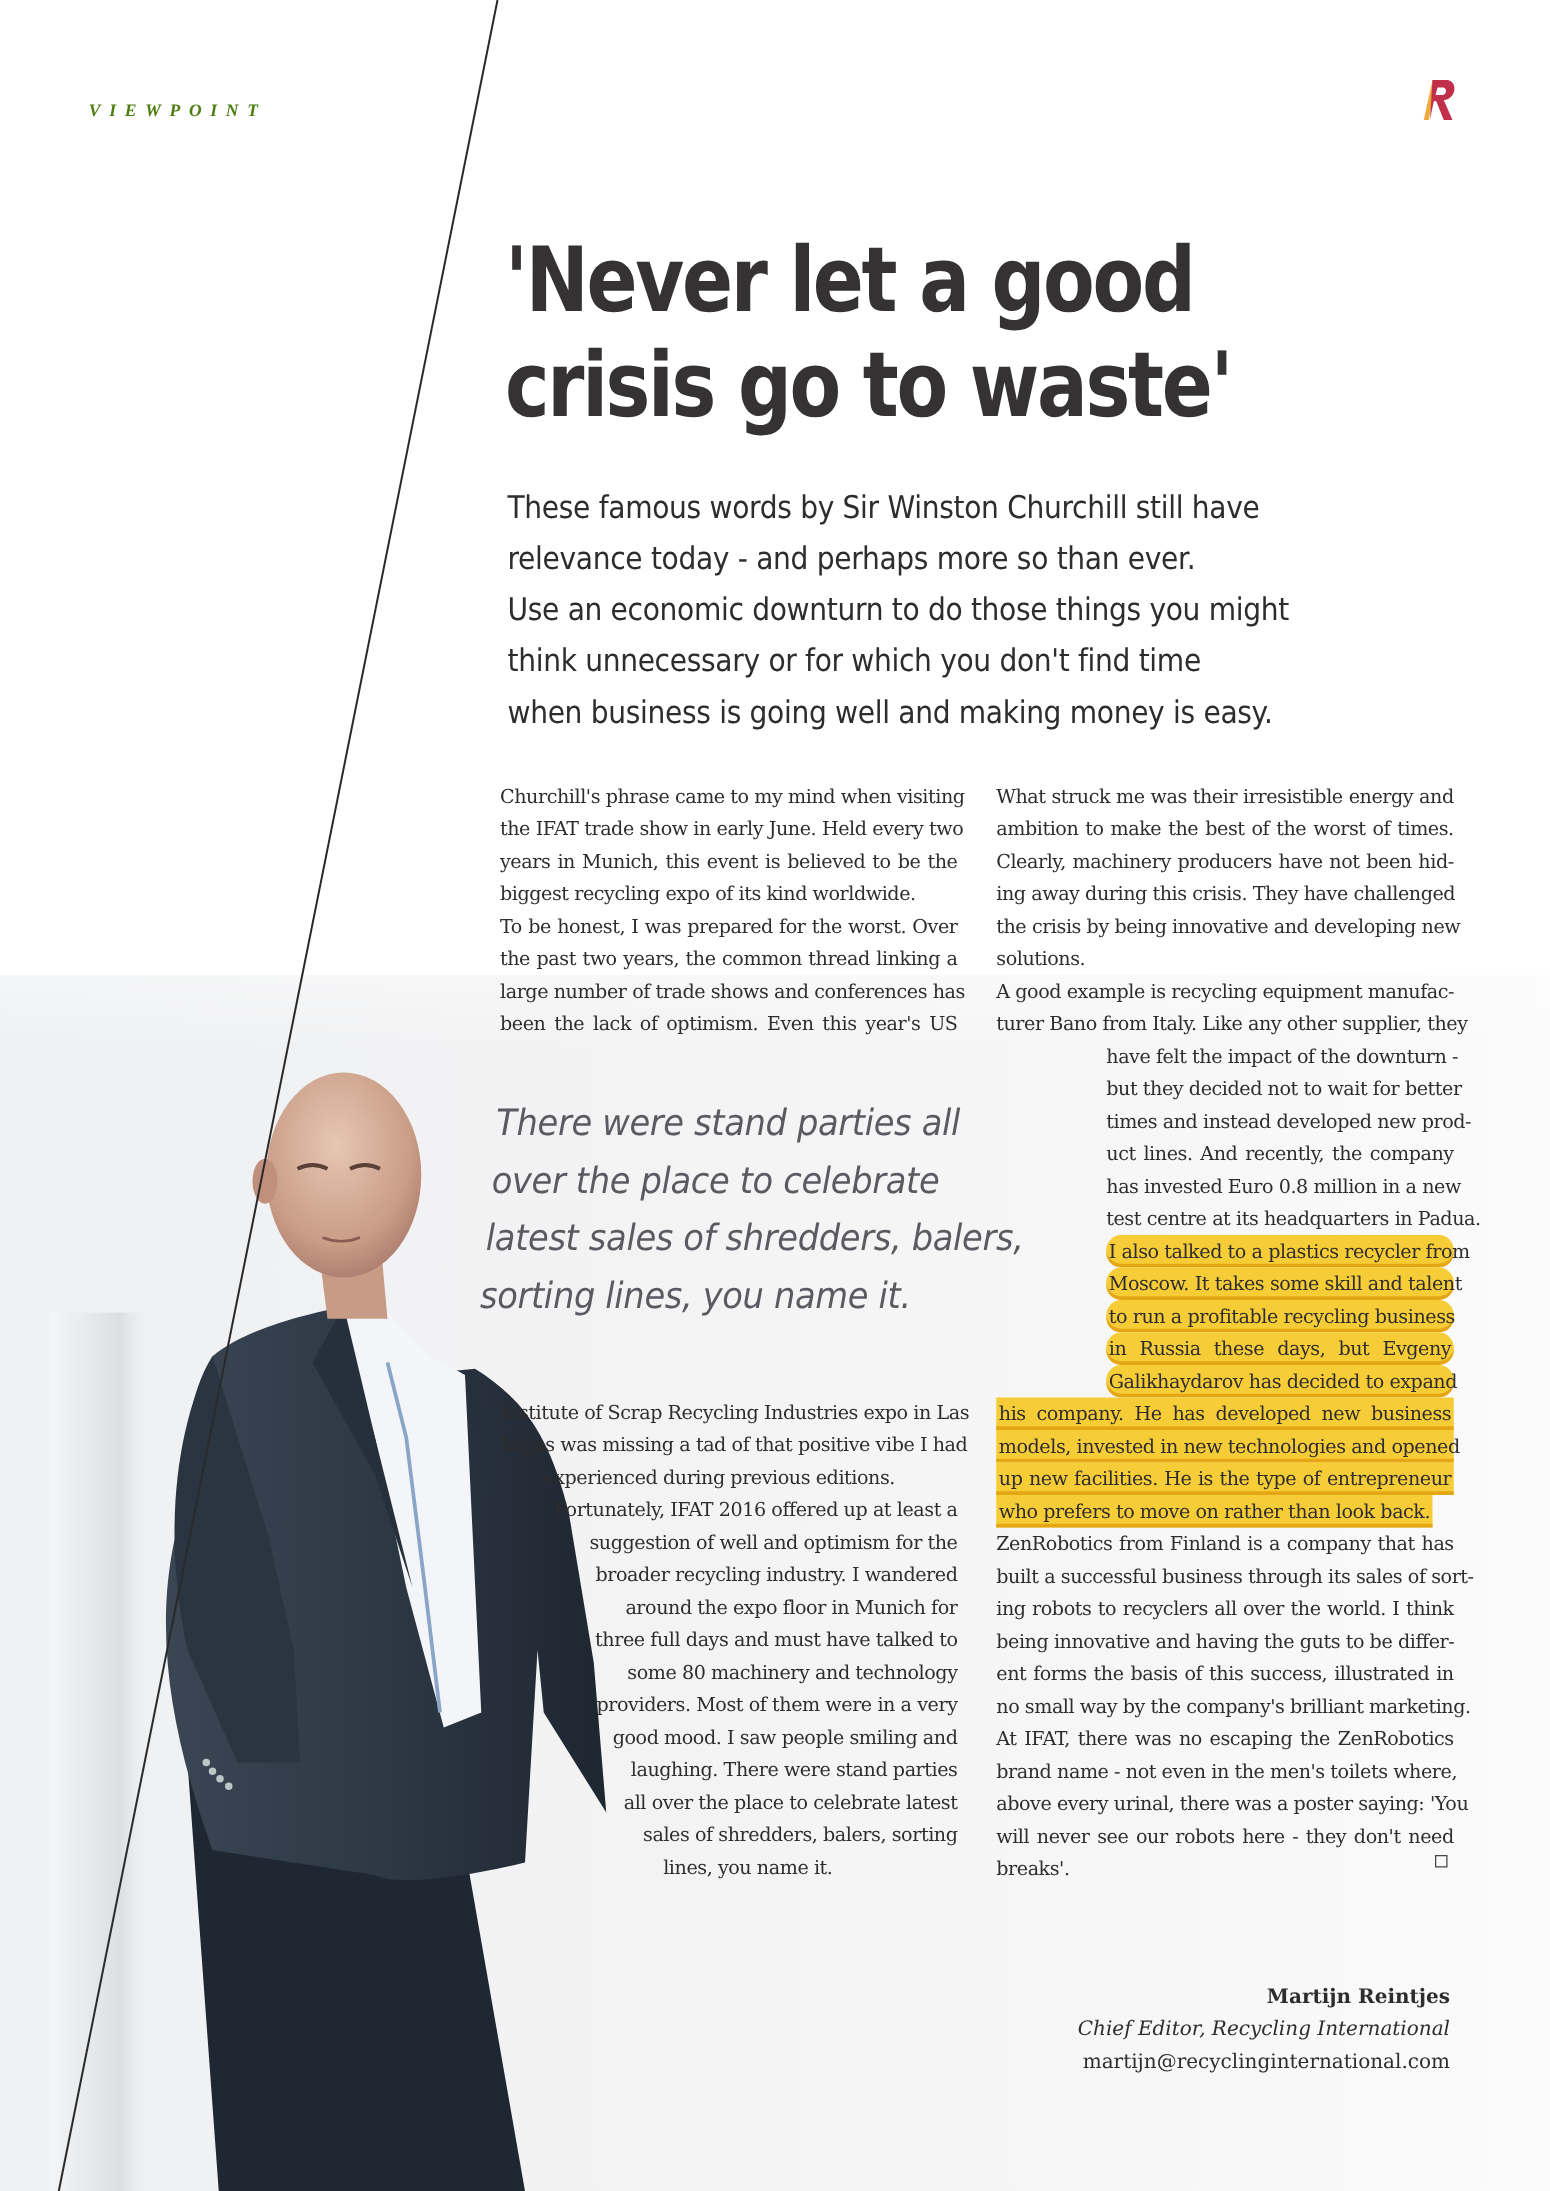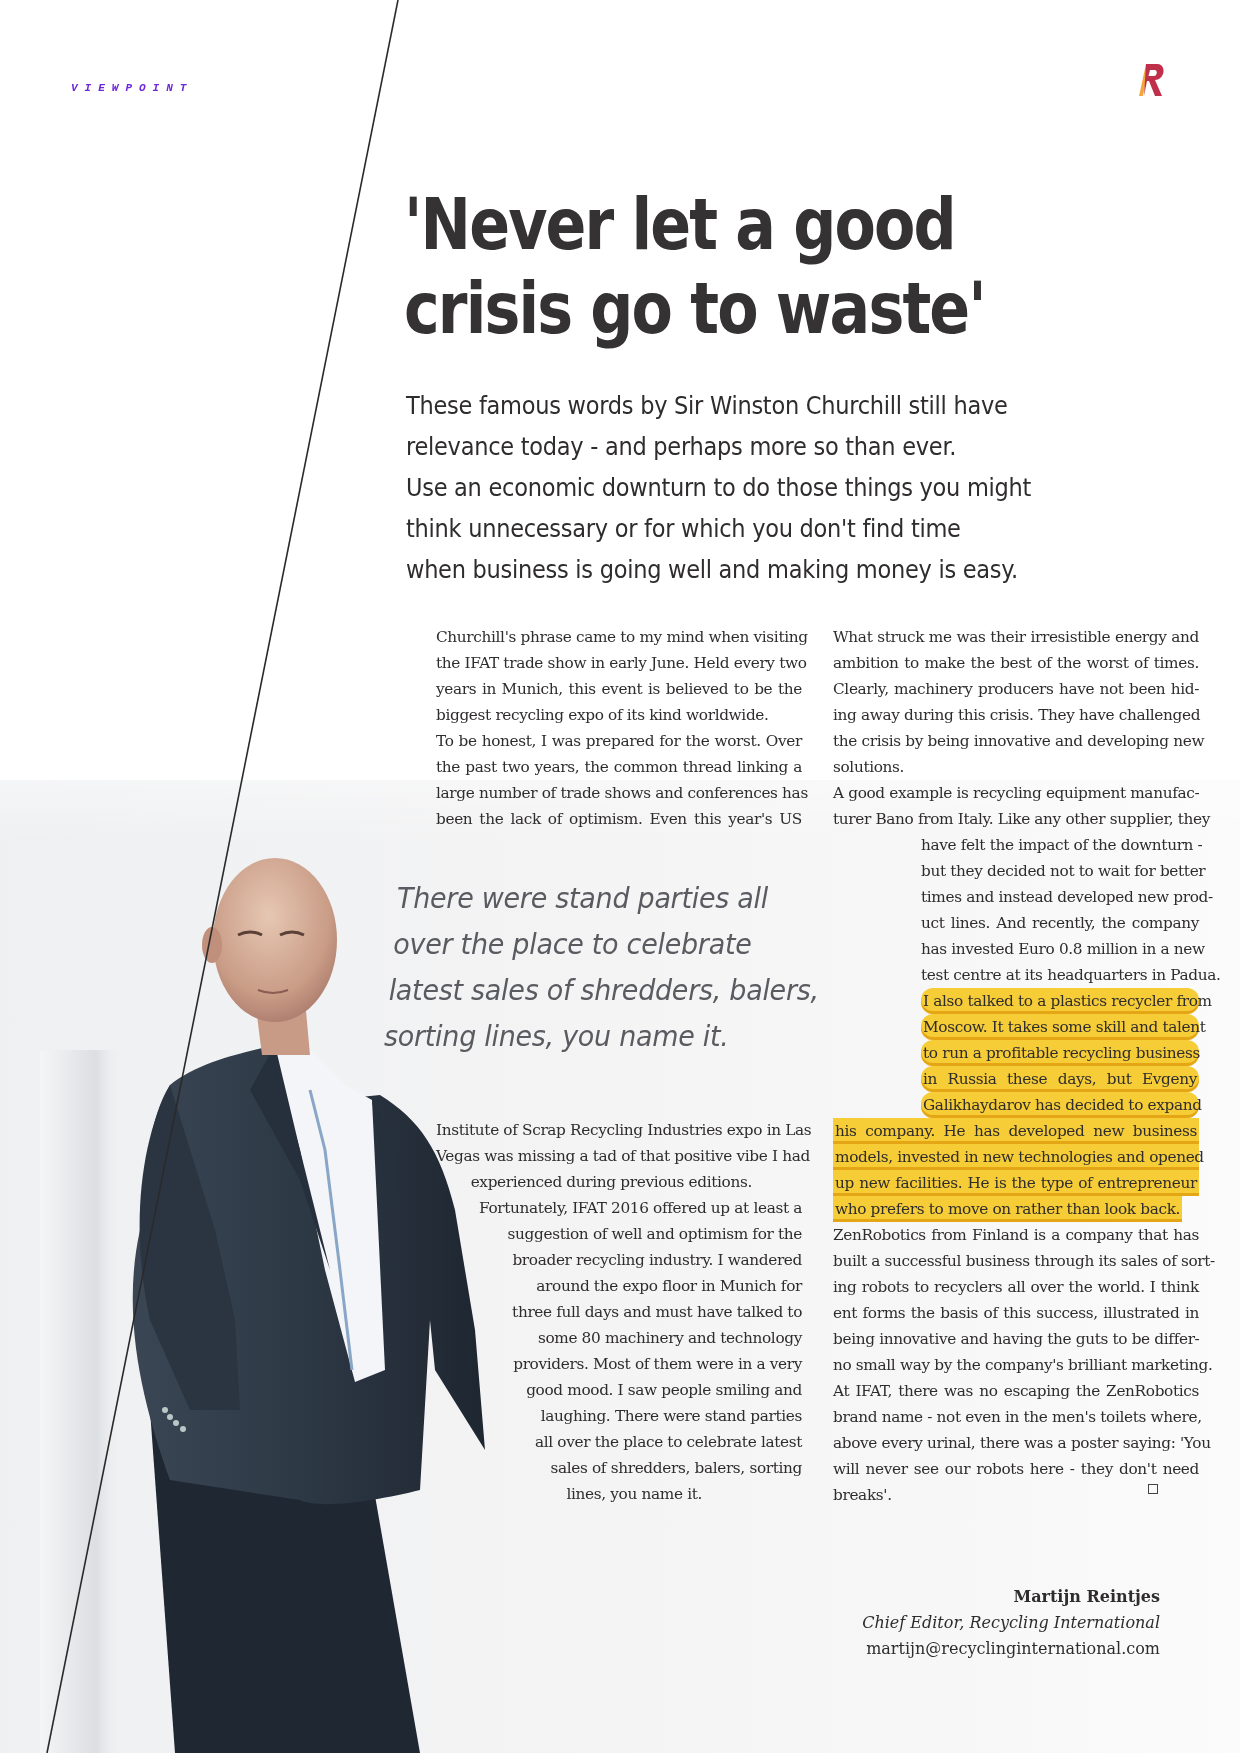--- a/index.html
+++ b/index.html
@@ -2,27 +2,27 @@
 <html><head>
 <meta charset="utf-8">
 <style>
   html, body { margin:0; padding:0; }
   body { width:1240px; height:1753px; position:relative; overflow:hidden; background:#ffffff; font-family:"DejaVu Serif", serif; color:#2f2c2d; }
   .bg-shade { position:absolute; left:0; top:780px; width:1240px; height:973px;
     background: linear-gradient(90deg, #eef0f2 0%, #f3f3f4 40%, #f7f7f7 75%, #fbfbfb 100%); }
   .bg-top-fade { position:absolute; left:0; top:680px; width:1240px; height:160px;
     background: linear-gradient(180deg, #ffffff 0%, rgba(255,255,255,0) 100%); }
   .diag { position:absolute; left:0; top:0; width:1240px; height:1753px; pointer-events:none; }
-  .section-label { position:absolute; left:71px; top:82px; font-family:Liberation Mono, monospace; font-style:italic; font-weight:bold; font-size:11px; letter-spacing:7px; color:#6d28d9; }
+  .section-label { position:absolute; left:71px; top:82px; font-family:Liberation Serif, serif; font-style:italic; font-weight:bold; font-size:14px; letter-spacing:7px; color:#4d7c0f; }
   .logo { position:absolute; left:1135px; top:60px; width:30px; height:40px; }
   .headline { position:absolute; left:404px; top:182px; width:800px; margin:0; font-family:"DejaVu Sans Condensed","DejaVu Sans", sans-serif; font-weight:bold; font-size:72px; line-height:84px; color:#353234; letter-spacing:-2px; transform:scaleX(0.93); transform-origin:left top; }
   .headline span { display:block; }
   .standfirst { position:absolute; left:406px; top:385px; width:820px; font-family:"DejaVu Sans", sans-serif; font-size:25px; line-height:41px; color:#2f2c2d; transform:scaleX(0.9); transform-origin:left top; letter-spacing:-0.3px; }
   .standfirst span { display:block; white-space:nowrap; }
-  .col { position:absolute; font-size:15.3px; line-height:26px; color:#2f2c2d; letter-spacing:-0.35px;margin-left:36px; }
+  .col { position:absolute; font-size:15.3px; line-height:26px; color:#2f2c2d; letter-spacing:-0.35px; }
   .col span.ln { display:block; white-space:nowrap; text-align:justify; text-align-last:justify; }
   .col span.ln.last { text-align-last:left; }
   .col-left-top { left:400px; top:624px; width:366px; }
   .col-left-bottom { left:400px; top:1117px; width:366px; }
   .col-left-bottom span.ln { text-align-last:right; text-align:center; }
   .col-right-top { left:797px; top:624px; width:366px; }
   .col-right-indent { left:885px; top:832px; width:278px; }
   .col-right-hl { left:797px; top:988px; width:366px; }
   .col-right-after { left:797px; top:1222px; width:366px; }
   .hl { background:#f6cd36; box-shadow: inset 0 -3px 0 #e5a616; padding:0 2px; margin-bottom:0; }
@@ -176,22 +176,22 @@
   <span class="ln hl">his company. He has developed new business</span>
   <span class="ln hl">models, invested in new technologies and opened</span>
   <span class="ln hl">up new facilities. He is the type of entrepreneur</span>
   <span class="ln hl last" style="display:inline-block;width:auto">who prefers to move on rather than look back.</span>
 </div>
 
 <div class="col col-right-after">
   <span class="ln">ZenRobotics from Finland is a company that has</span>
   <span class="ln">built a successful business through its sales of sort-</span>
   <span class="ln">ing robots to recyclers all over the world. I think</span>
+  <span class="ln">being innovative and having the guts to be differ-</span>
   <span class="ln">ent forms the basis of this success, illustrated in</span>
-  <span class="ln">being innovative and having the guts to be differ-</span>
   <span class="ln">no small way by the company's brilliant marketing.</span>
   <span class="ln">At IFAT, there was no escaping the ZenRobotics</span>
   <span class="ln">brand name - not even in the men's toilets where,</span>
   <span class="ln">above every urinal, there was a poster saying: 'You</span>
   <span class="ln">will never see our robots here - they don't need</span>
   <span class="ln last">breaks'.</span>
 </div>
 
 <div class="end-mark"></div>
 

